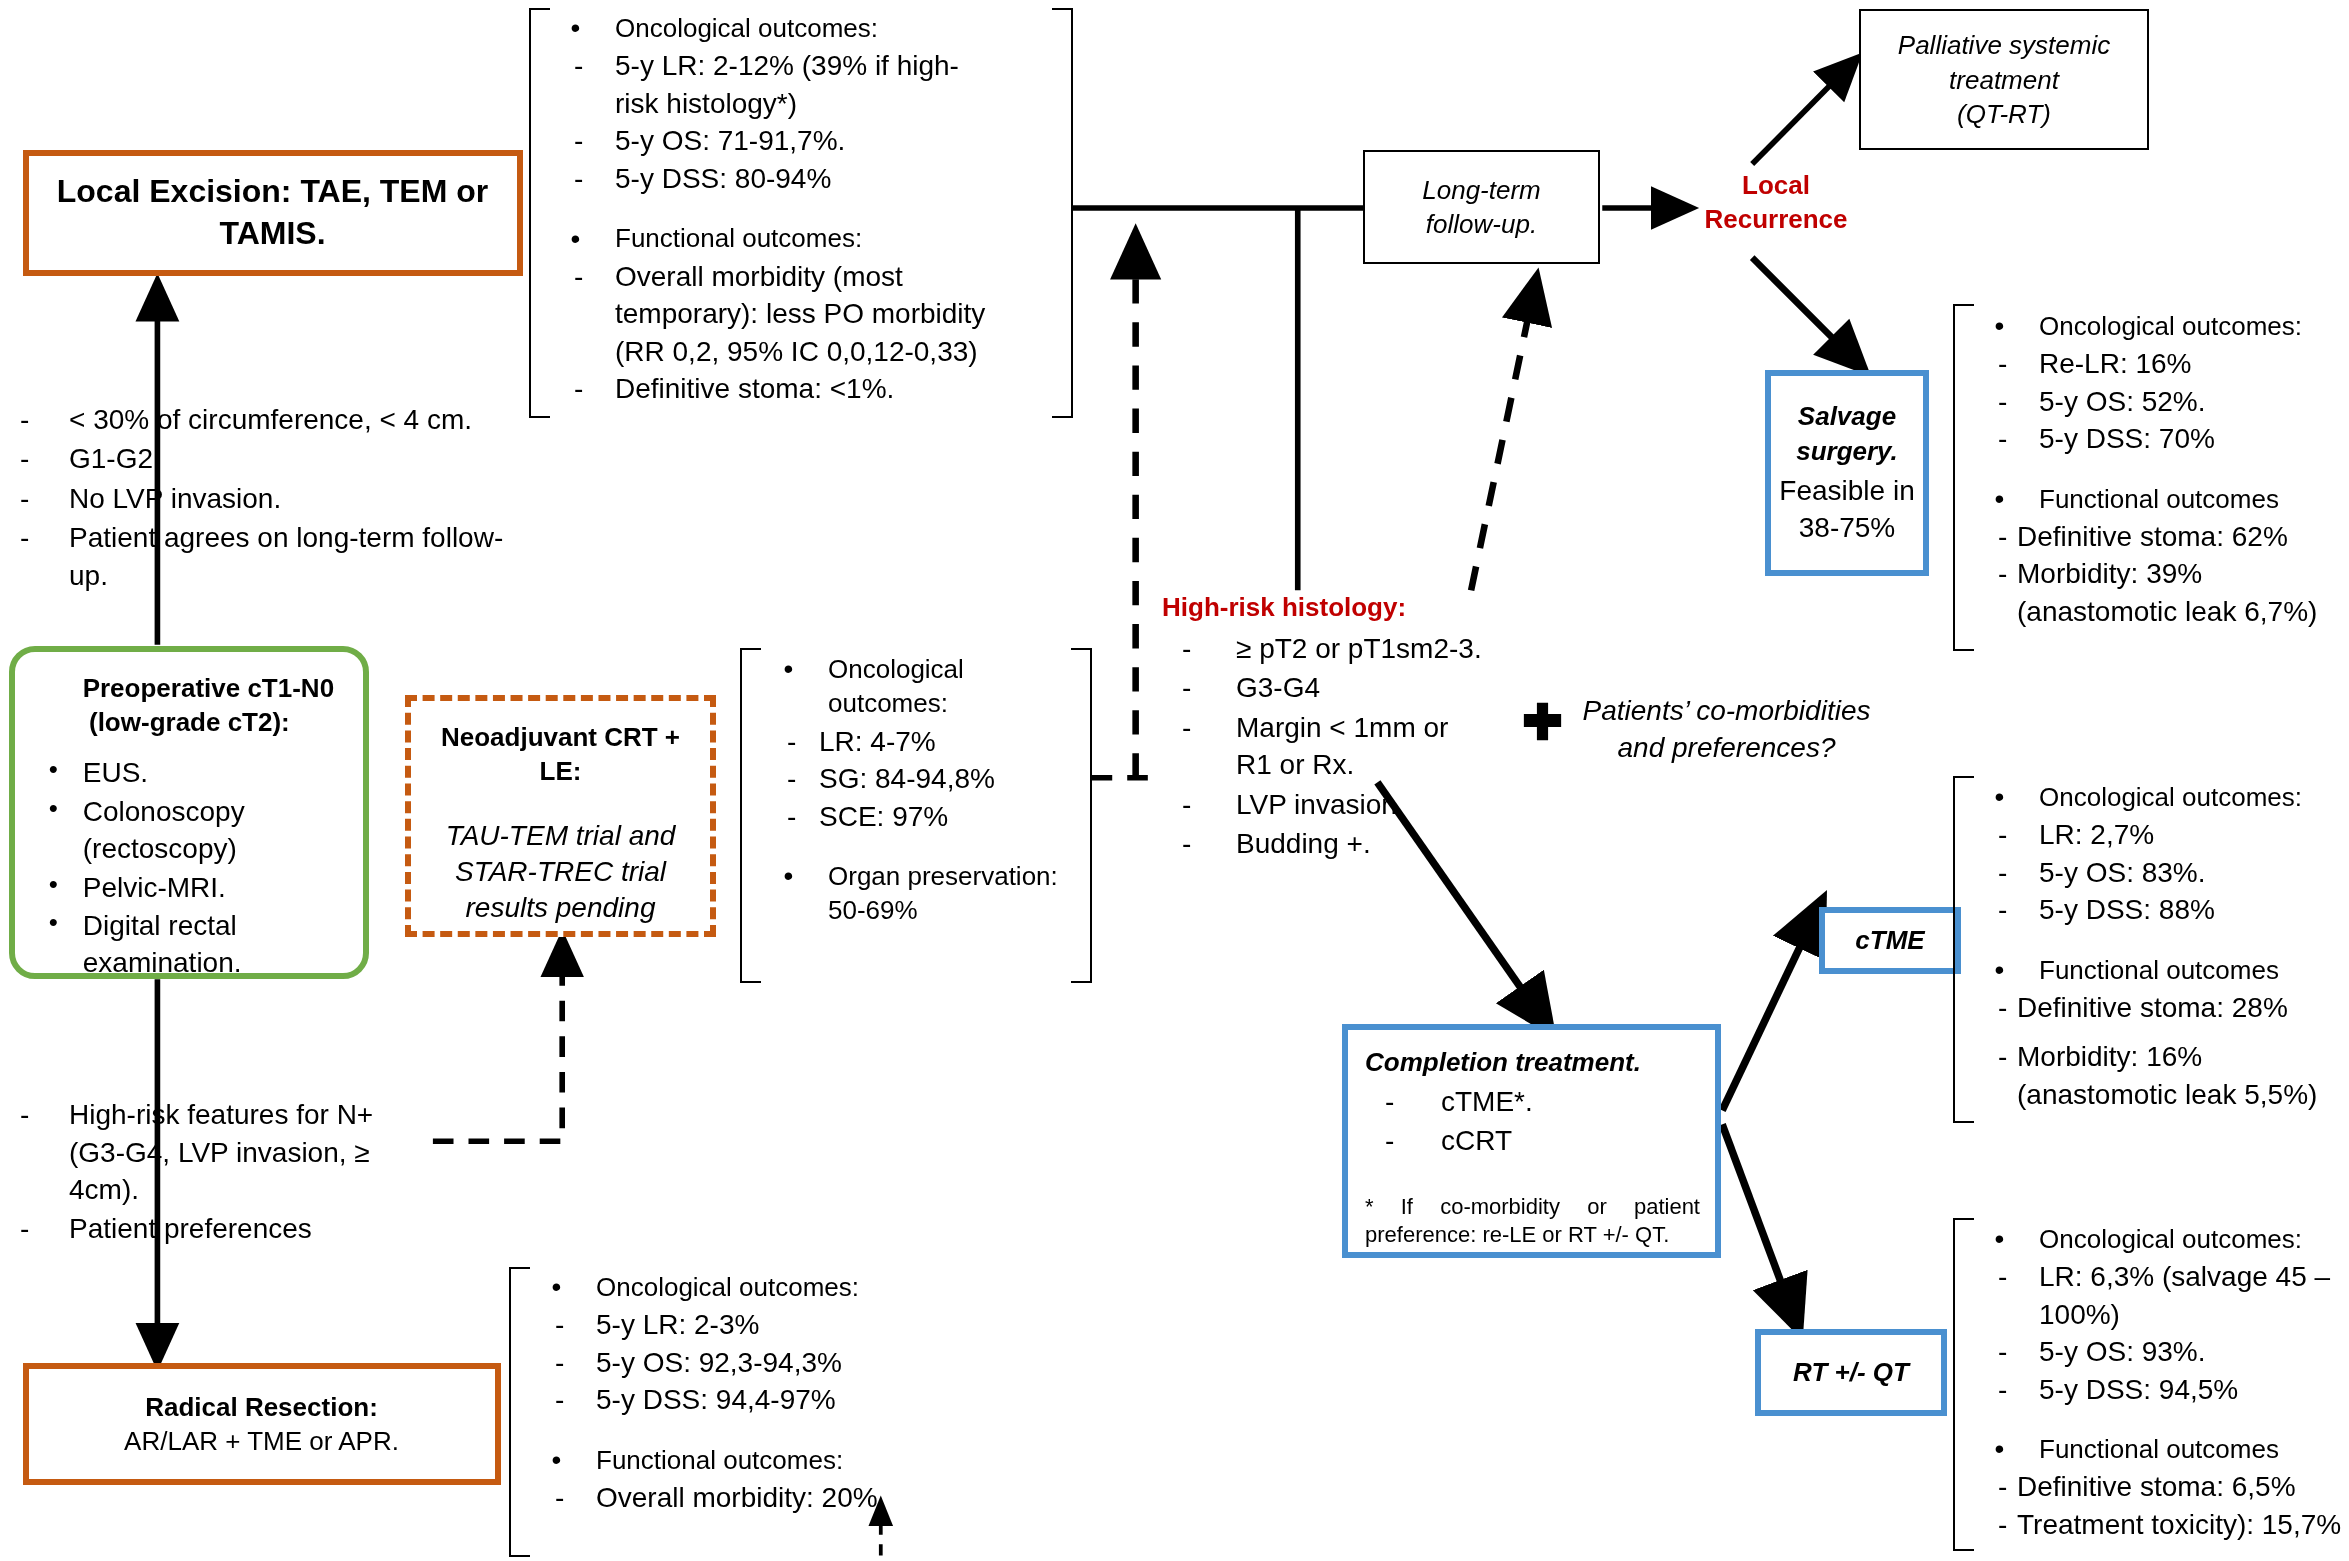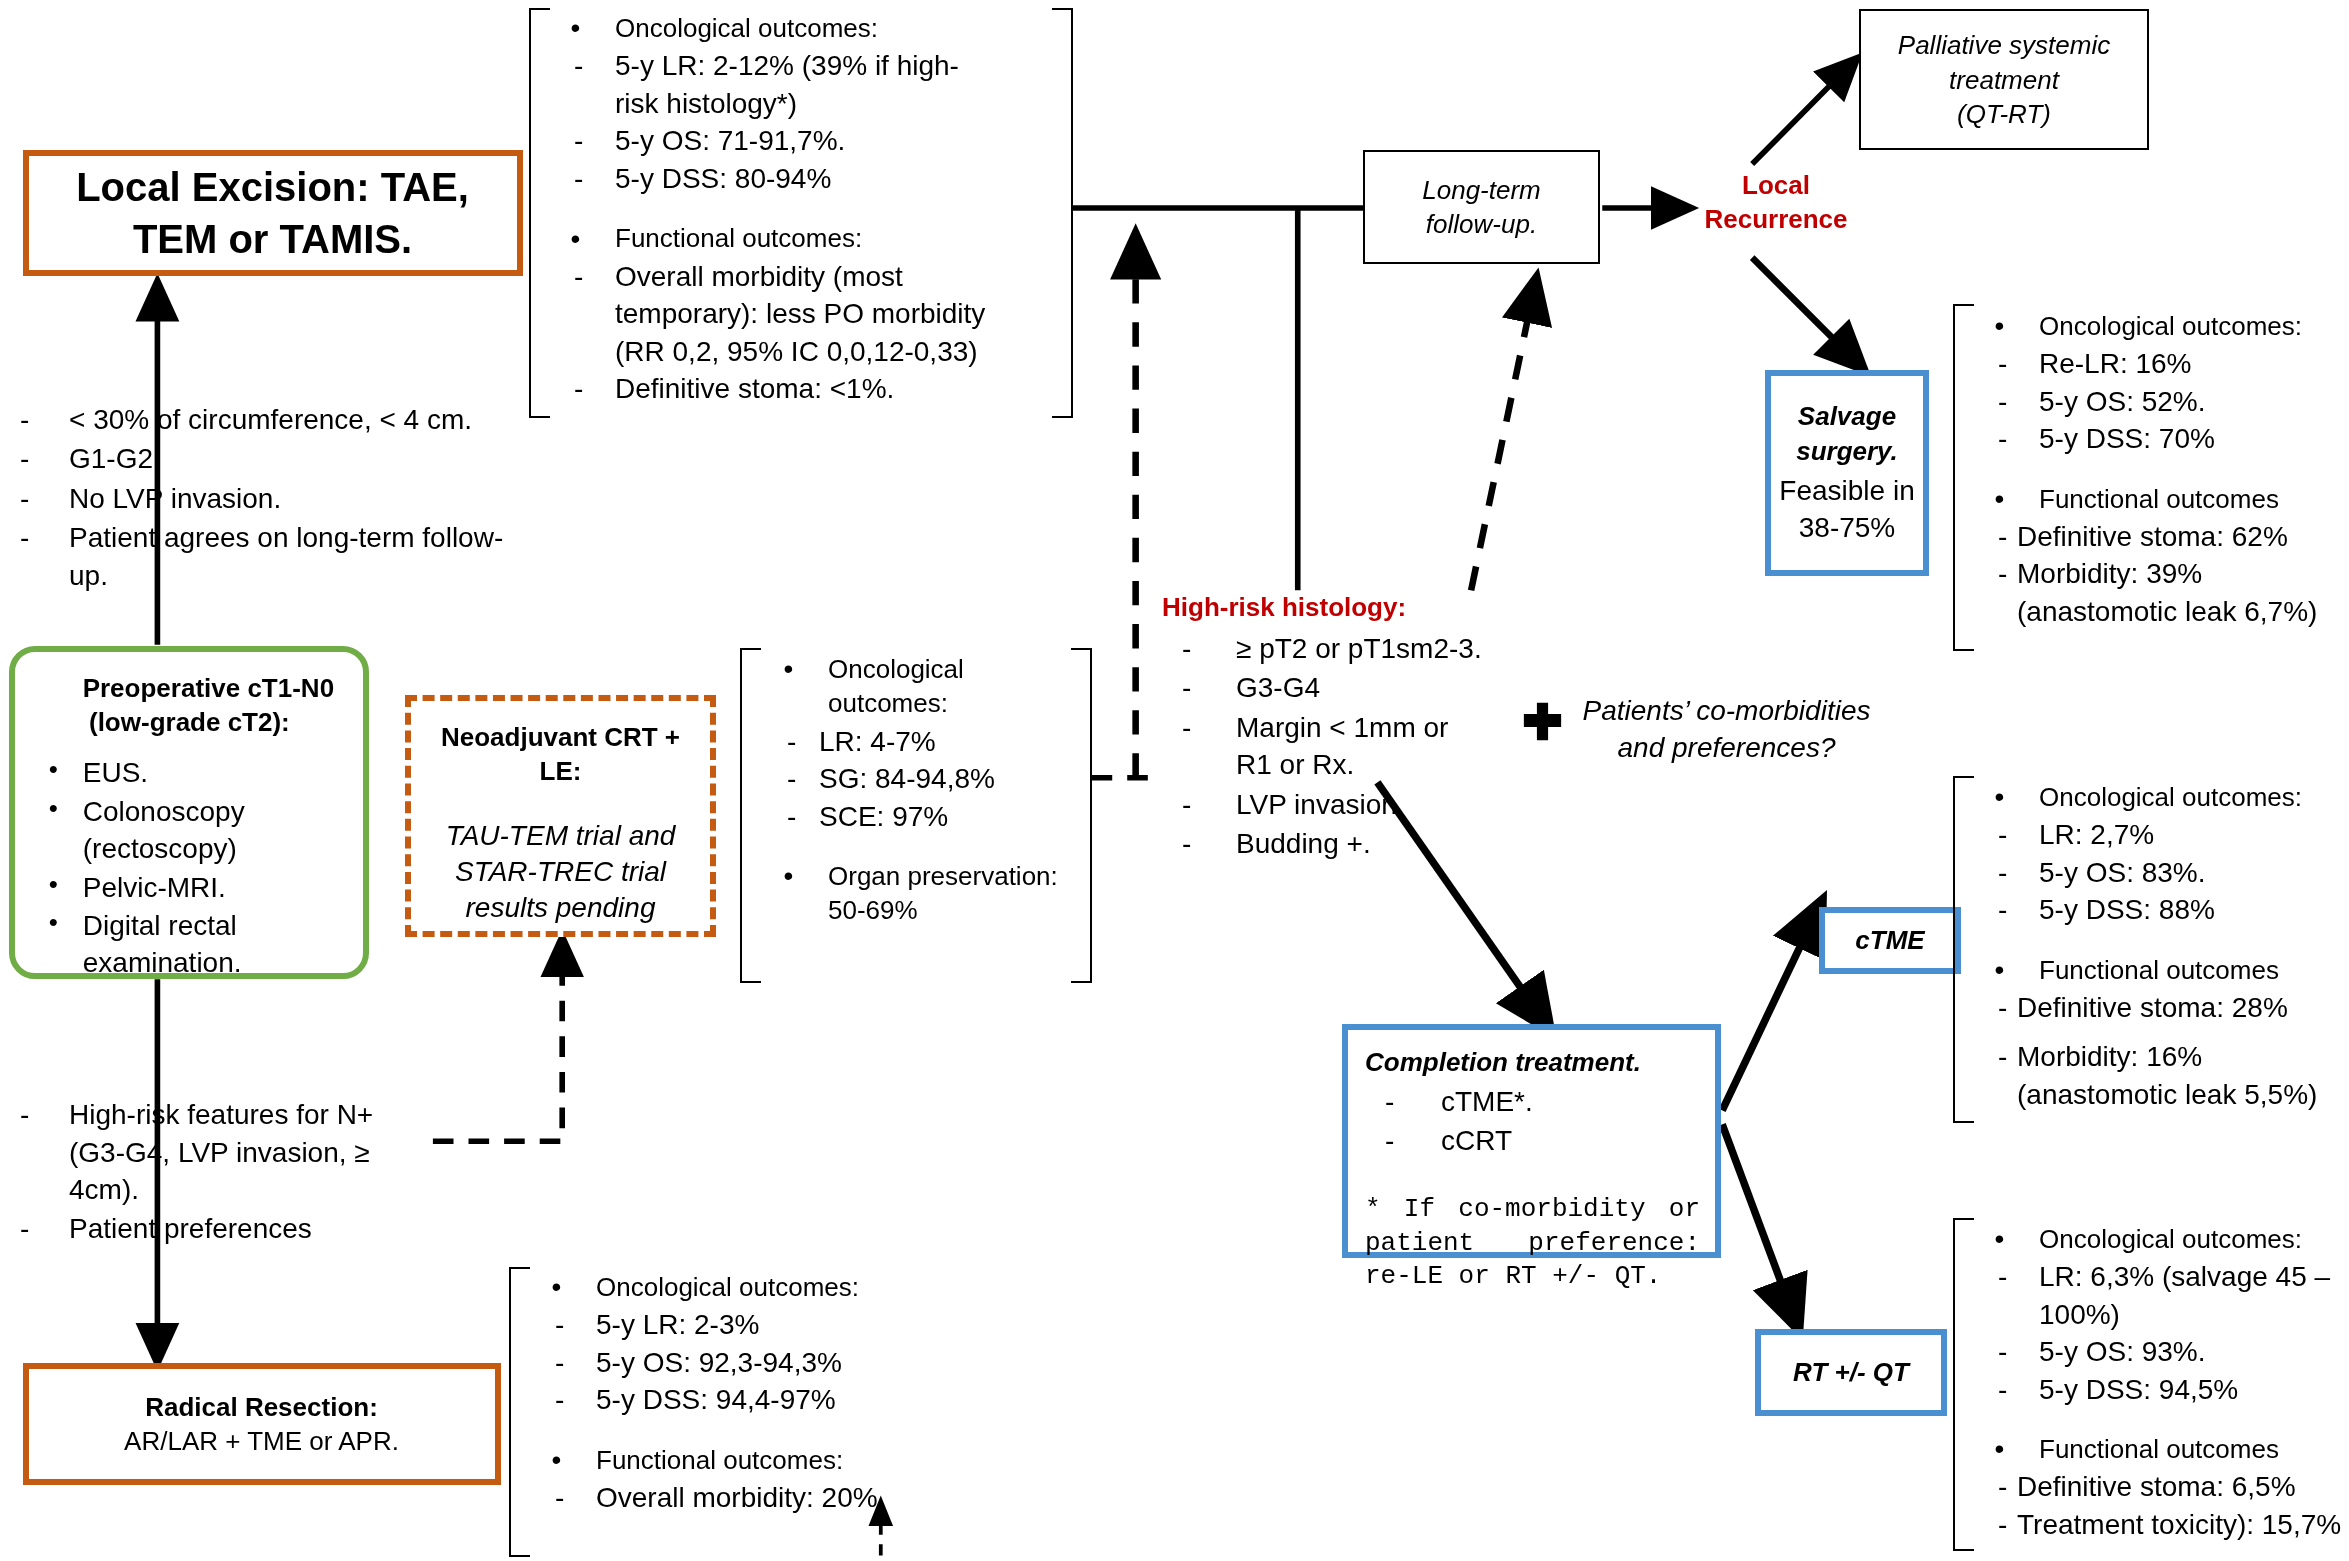--- a/index.html
+++ b/index.html
@@ -26,24 +26,24 @@
   }
   .box-orange{border:6.6px solid #C55A11;}
   .box-orange-dashed{border:6.6px dashed #C55A11;}
   .box-green{border:6.6px solid #70AD47;border-radius:26px;}
   .box-blue{border:6.6px solid #4A90D0;}
   .box-black{border:2.8px solid #000;}
   .ttl-bold{font-weight:bold;}
   .ital{font-style:italic;}
   .bi{font-weight:bold;font-style:italic;}
   .red{color:#C00000;}
-  .t34{font-size:40px;line-height:1.30;}
+  .t34{font-size:32px;line-height:1.30;}
   .t32{font-size:26px;line-height:1.32;}
   .t30{font-size:28px;line-height:1.34;}
-  .t28{font-size:26px;line-height:1.34;font-family:Liberation Mono, monospace;}
+  .t28{font-size:22px;line-height:1.34;}
 
   
   .txt{position:absolute;}
 
   
   ul.lvl1{list-style:none;margin:0;padding:0;}
   ul.lvl1 > li{position:relative;padding-left:67px;margin:0 0 1.9px 0;}
   ul.lvl1 > li::before{content:"\2022";position:absolute;left:22.5px;top:-0.9px;font-size:28px;}
   ul.lvl2{list-style:none;margin:0;padding:0;}
   ul.lvl2 > li{position:relative;padding-left:67px;margin:0;}

